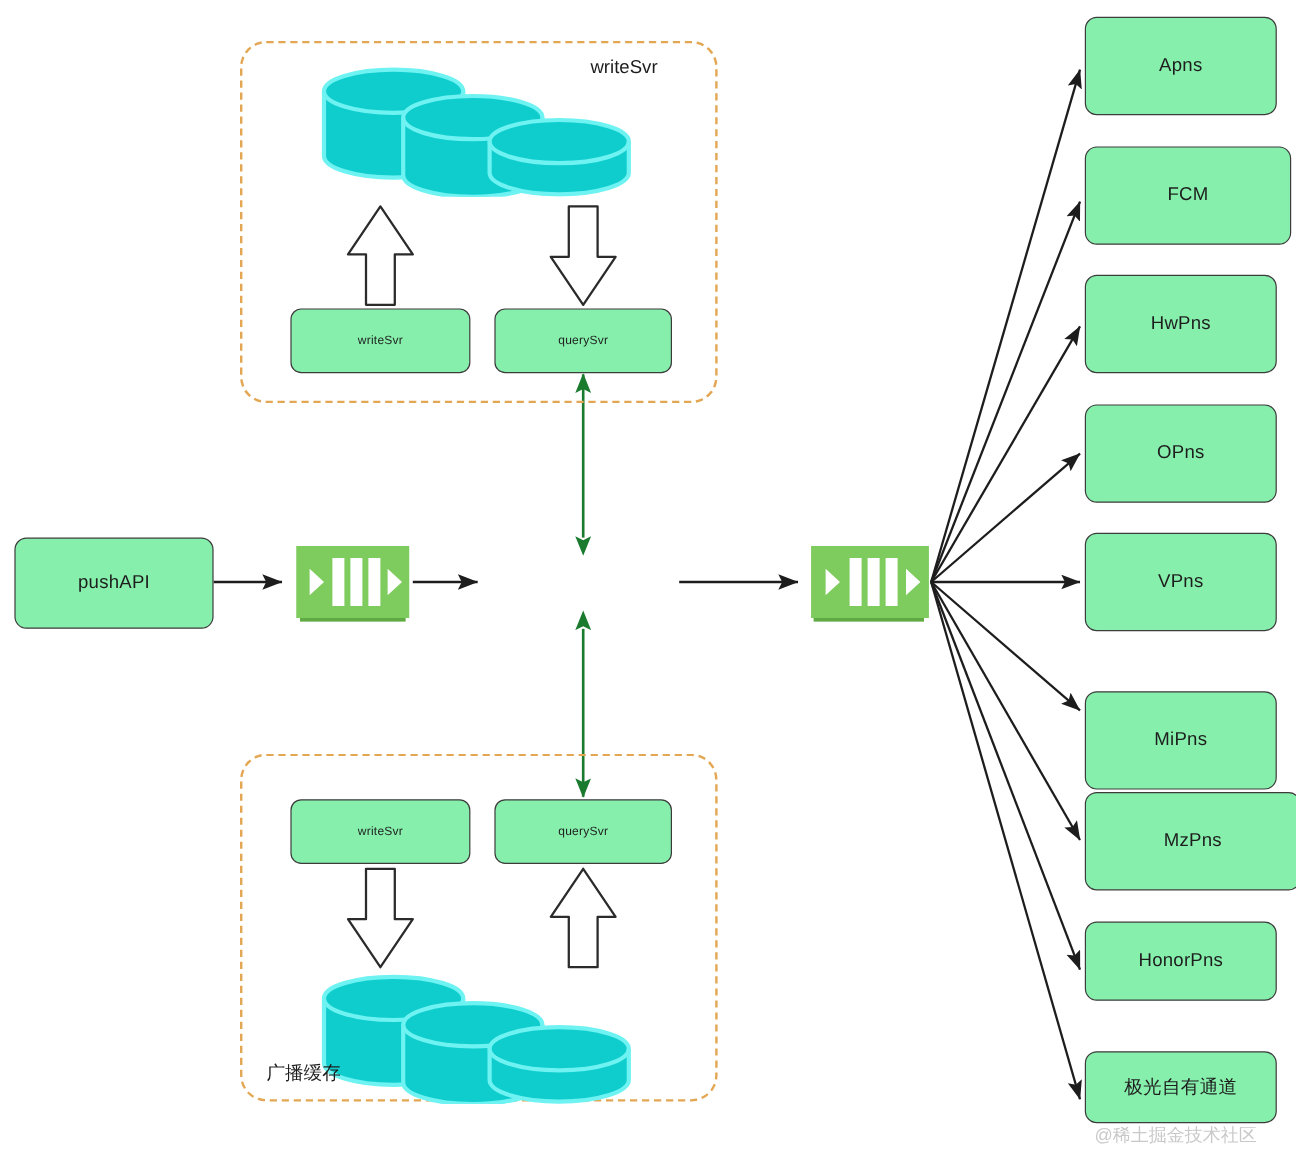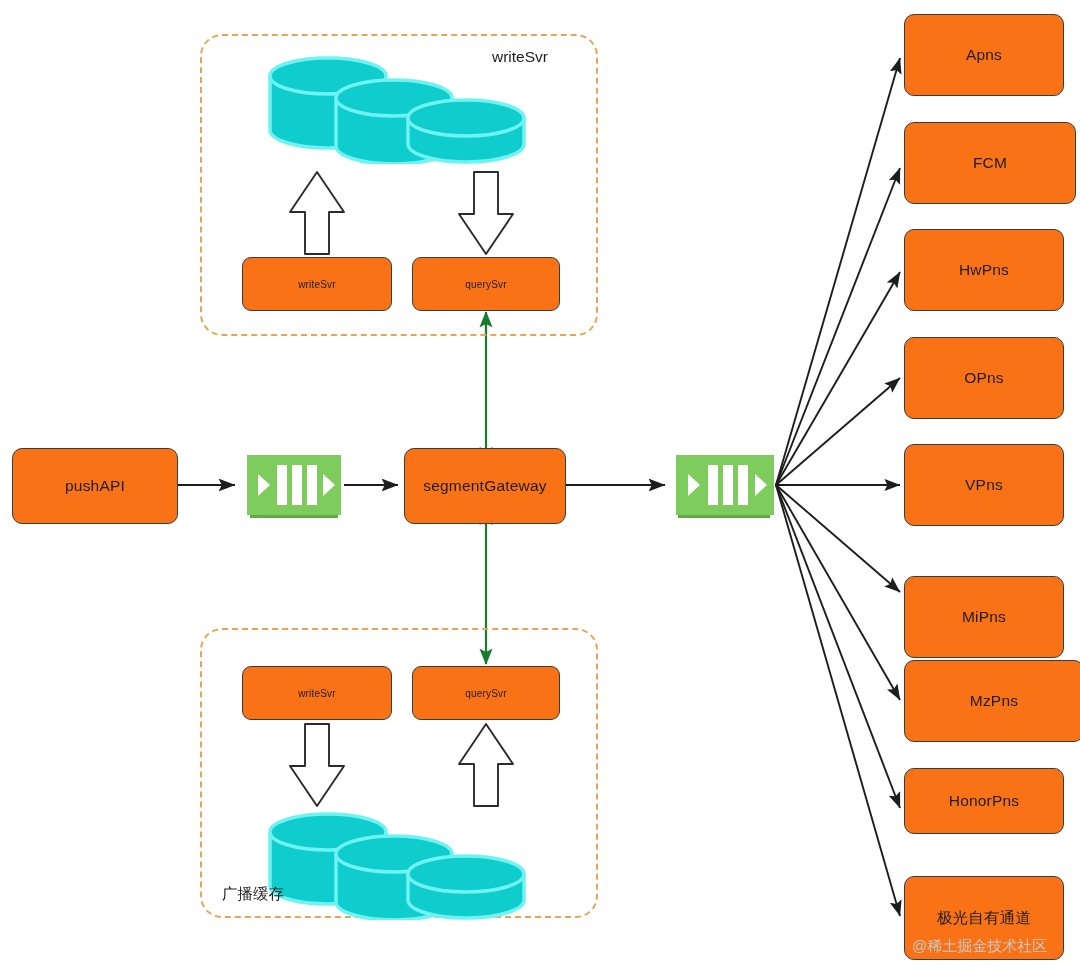--- a/index.html
+++ b/index.html
@@ -20,21 +20,21 @@
   #edges {
     position: absolute;
     left: 0; top: 0;
     width: 1080px;
     height: 970px;
     pointer-events: none;
   }
   .node {
     position: absolute;
     box-sizing: border-box;
-    background: #f97316;
+    background: #86efac;
     border: 1.6px solid #3c3c3c;
     border-radius: 10px;
     display: flex;
     align-items: center;
     justify-content: center;
     color: #1d1d1d;
     font-size: 15.5px;
     letter-spacing: .2px;
     z-index: 3;
   }
@@ -206,21 +206,20 @@
     <svg width="94" height="60" viewBox="0 0 94 60">
       <rect x="0" y="0" width="94" height="60" fill="#7ecb5e"></rect>
       <path d="M11,19 L23,30 L11,41 Z" fill="#ffffff"></path>
       <rect x="30" y="10" width="10" height="40" fill="#ffffff"></rect>
       <rect x="45" y="10" width="10" height="40" fill="#ffffff"></rect>
       <rect x="60" y="10" width="10" height="40" fill="#ffffff"></rect>
       <path d="M76,19 L88,30 L76,41 Z" fill="#ffffff"></path>
     </svg>
   </div>
 
-  <div class="node" style="left:404px; top:448px; width:162px; height:76px;">segmentGateway</div>
 
   <div class="mq-shadow" style="left:678px; top:512px; width:92px; height:6px;"></div>
   <div class="mq" style="left:676px; top:455px; width:98px; height:60px;">
     <svg width="98" height="60" viewBox="0 0 98 60">
       <rect x="0" y="0" width="98" height="60" fill="#7ecb5e"></rect>
       <path d="M12,19 L24,30 L12,41 Z" fill="#ffffff"></path>
       <rect x="32" y="10" width="10" height="40" fill="#ffffff"></rect>
       <rect x="47" y="10" width="10" height="40" fill="#ffffff"></rect>
       <rect x="62" y="10" width="10" height="40" fill="#ffffff"></rect>
       <path d="M79,19 L91,30 L79,41 Z" fill="#ffffff"></path>
@@ -228,17 +227,17 @@
   </div>
 
   <div class="node" style="left:904px; top:14px; width:160px; height:82px;">Apns</div>
   <div class="node" style="left:904px; top:122px; width:172px; height:82px;">FCM</div>
   <div class="node" style="left:904px; top:229px; width:160px; height:82px;">HwPns</div>
   <div class="node" style="left:904px; top:337px; width:160px; height:82px;">OPns</div>
   <div class="node" style="left:904px; top:444px; width:160px; height:82px;">VPns</div>
   <div class="node" style="left:904px; top:552px; width:160px; height:82px;margin-top:24px;">MiPns</div>
   <div class="node" style="left:904px; top:660px; width:180px; height:82px;">MzPns</div>
   <div class="node" style="left:904px; top:768px; width:160px; height:66px;">HonorPns</div>
-  <div class="node node-cn" style="left:904px; top:876px; width:160px; height:84px;">极光自有通道</div>
+  <div class="node node-cn" style="left:904px; top:876px; width:160px; height:60px;">极光自有通道</div>
 
   <div class="watermark" style="left:912px; top:937px;">@稀土掘金技术社区</div>
 
 </div>
 
 </body></html>

